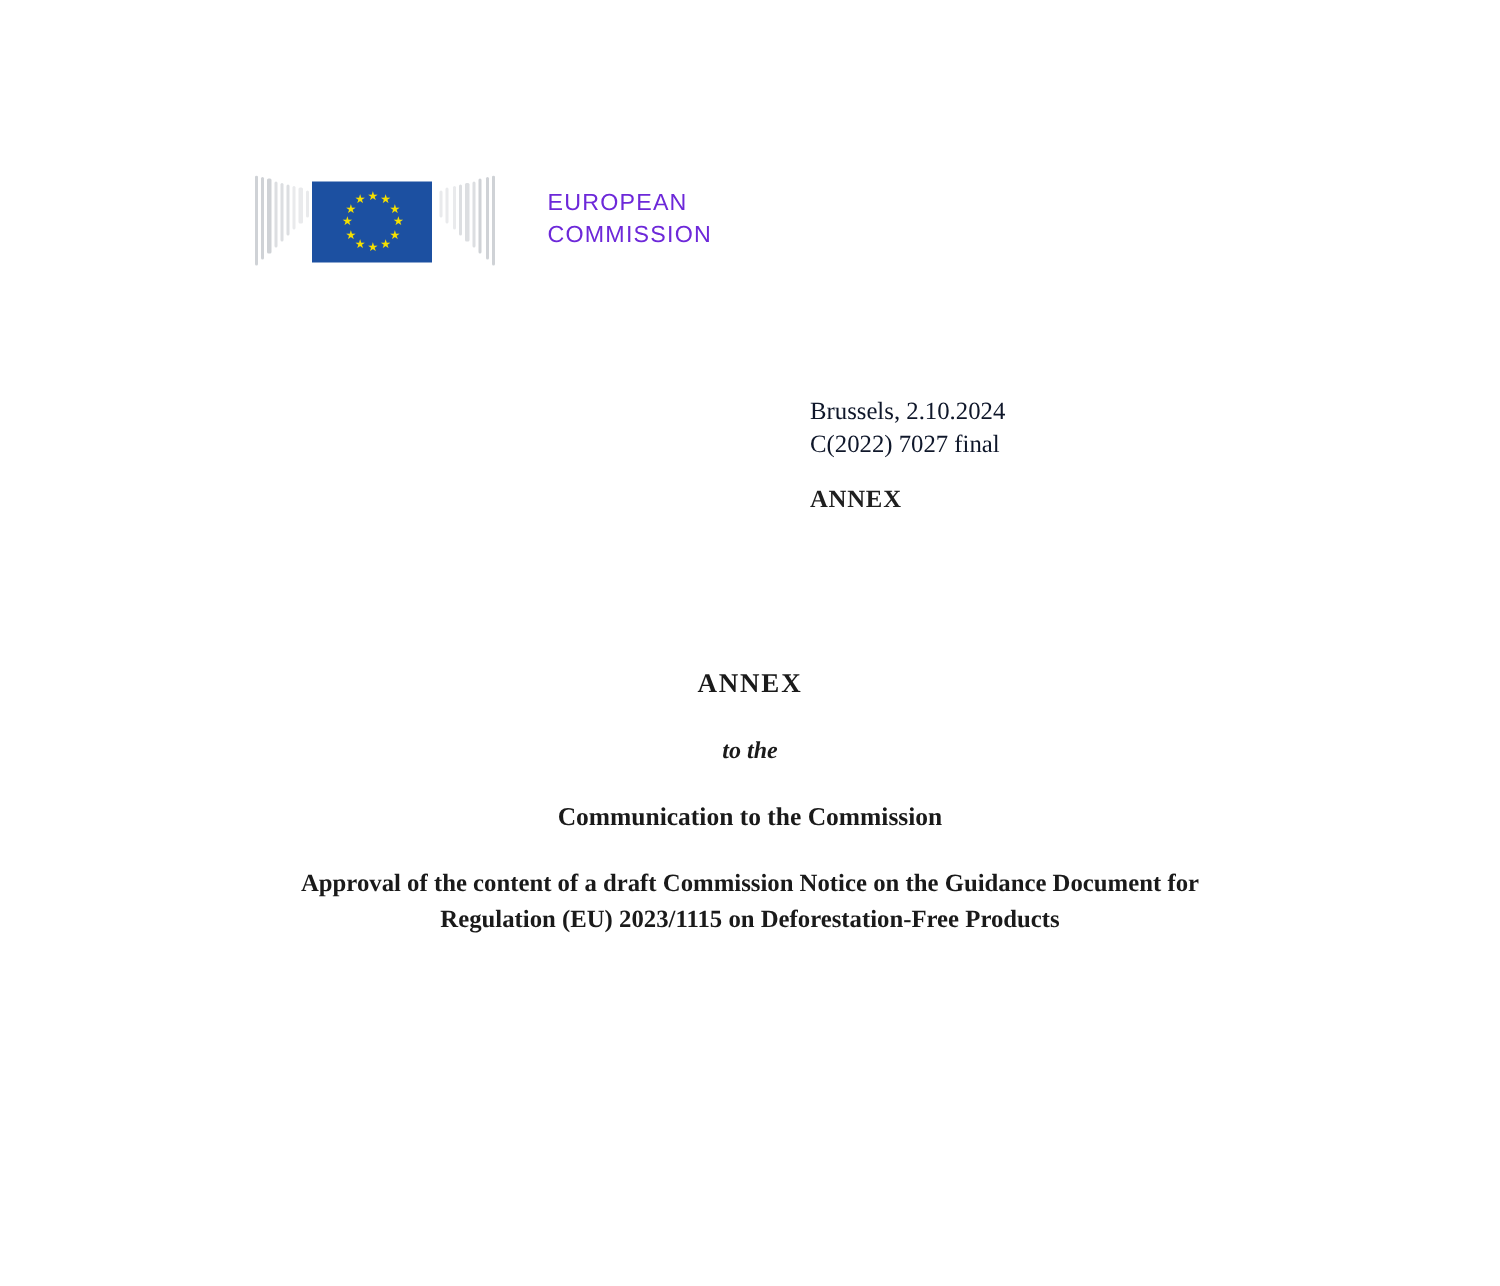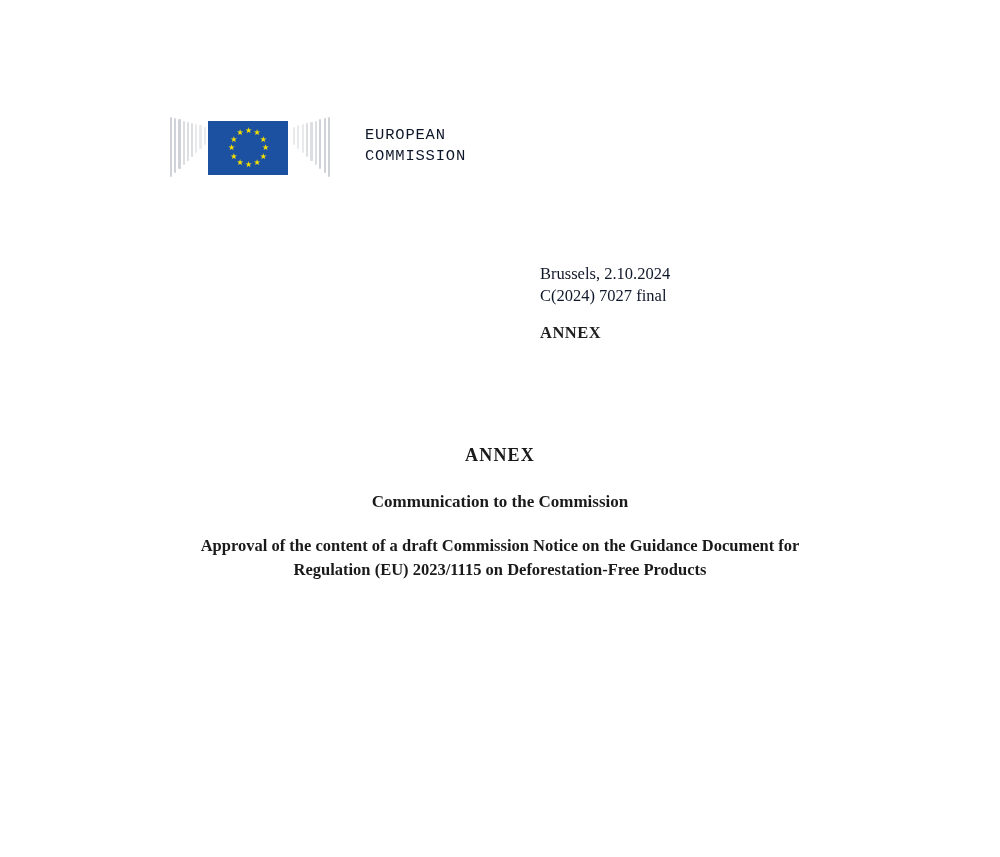--- a/index.html
+++ b/index.html
@@ -63,24 +63,24 @@
   .fan-left { left: 0; width: 40px; }
   .fan-right { left: 118px; width: 47px; }
   .fan-line {
     position: absolute;
     background: #d3d5d8;
   }
   .emblem-text {
     position: absolute;
     left: 195px;
     top: 20px;
-    font-family: Liberation Mono, monospace;
+    font-family: Liberation Sans, sans-serif;
     font-size: 15.5px;
     letter-spacing: 0.8px;
-    color: #0f172a;
+    color: #6d28d9;
     line-height: 21px;
   }
 
   
   .ref-block {
     position: absolute;
     left: 540px;
     top: 263px;
     font-size: 16.5px;
     line-height: 22px;
@@ -173,23 +173,24 @@
         </div>
     </div>
     <div class="emblem-text">
       <div>EUROPEAN</div>
       <div>COMMISSION</div>
     </div>
   </div>
 
   <div class="ref-block">
     <div>Brussels, 2.10.2024</div>
-    <div>C(2024) 7027 final</div>
+    <div>C(2022) 7027 final</div>
   </div>
   <div class="ref-annex">ANNEX</div>
 
   <div class="title-block">
     <div class="t-annex">ANNEX</div>
+    <div class="t-tothe">to the</div>
     <div class="t-comm">Communication to the Commission</div>
     <div class="t-subject">Approval of the content of a draft Commission Notice on the Guidance Document for Regulation (EU) 2023/1115 on Deforestation-Free Products</div>
   </div>
 
 </div>
 
 </body></html>

